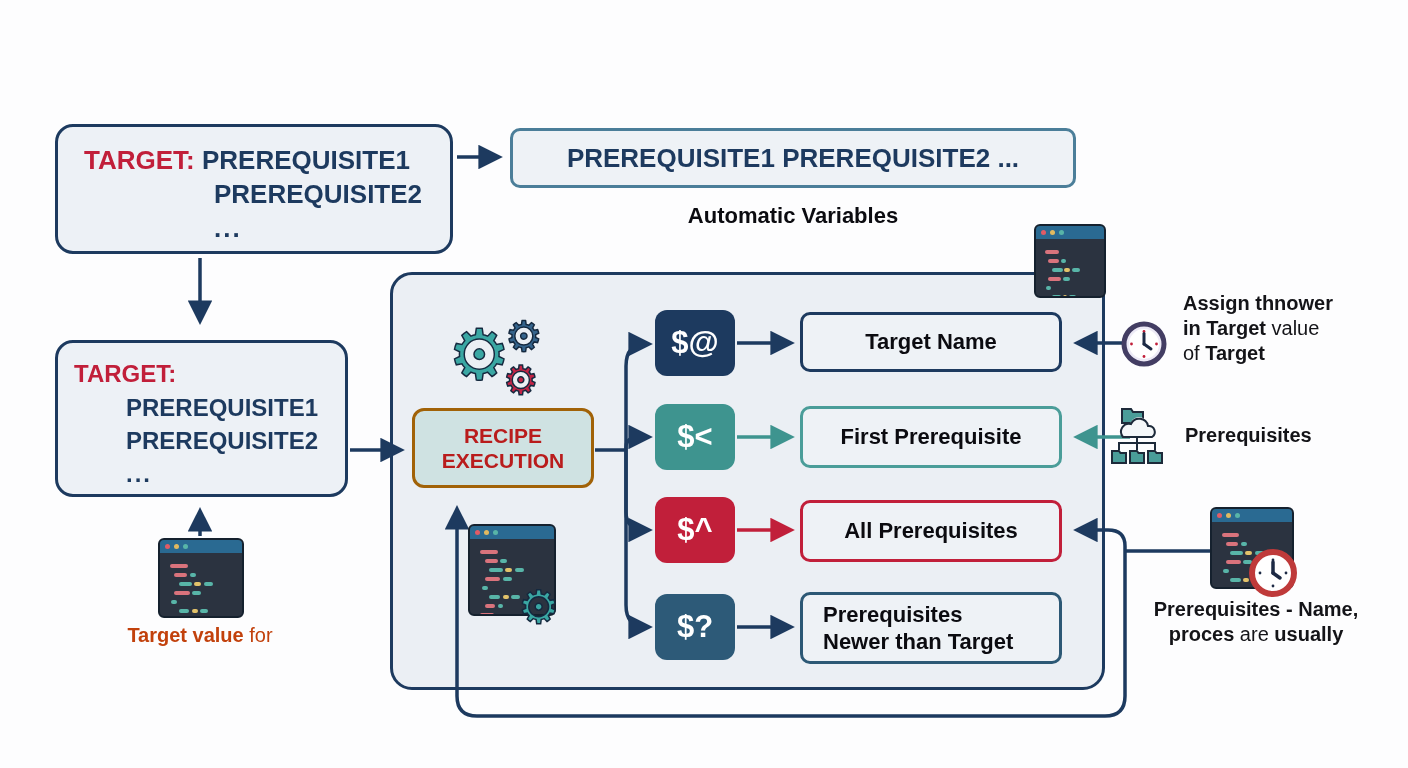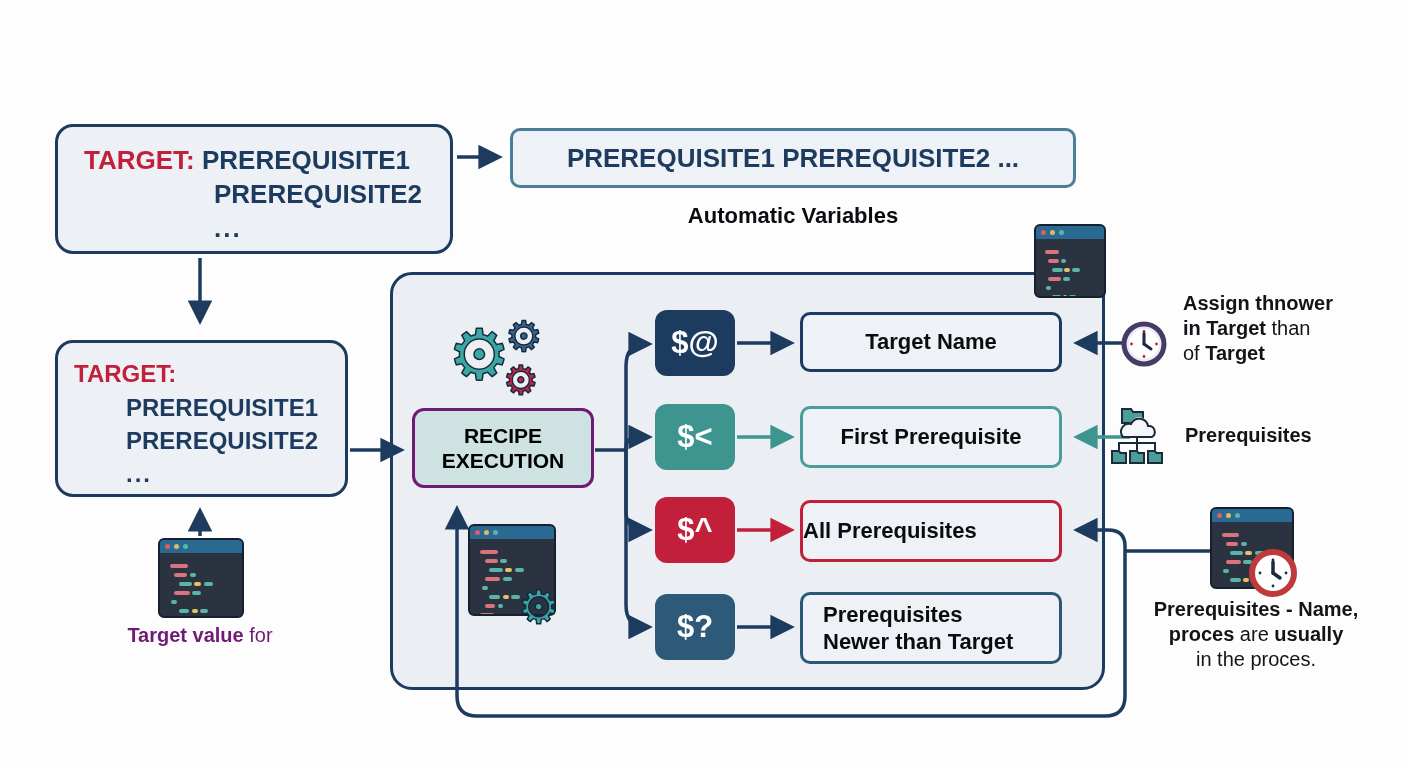--- a/index.html
+++ b/index.html
@@ -27,36 +27,36 @@
       font-size:26px;font-weight:800;color:#1d3a5f;white-space:nowrap;box-sizing:border-box;}
 
   .auto-vars{left:510px;top:203px;width:566px;text-align:center;font-size:22px;font-weight:700;color:#0b0b10;}
 
   .context-box{left:390px;top:272px;width:715px;height:418px;background:#ebeff4;
       border:3px solid #1d3a5f;border-radius:22px;box-sizing:border-box;}
   .context-badge{left:583px;top:251px;width:266px;height:42px;background:#1d3a5f;border-radius:21px;
       display:flex;align-items:center;justify-content:center;color:#fff;font-size:20px;font-weight:800;
       letter-spacing:1.5px;white-space:nowrap;}
 
-  .exec-box{left:412px;top:408px;width:182px;height:80px;background:#cfe2e2;border:3px solid #701a75;
+  .exec-box{left:412px;top:408px;width:182px;height:80px;background:#cfe2e2;border:3px solid #a16207;
       border-radius:12px;display:flex;flex-direction:column;align-items:center;justify-content:center;
-      font-size:21px;font-weight:800;color:#000000;line-height:25px;box-sizing:border-box;}
+      font-size:21px;font-weight:800;color:#b91c1c;line-height:25px;box-sizing:border-box;}
 
   .var-badge{width:80px;height:66px;border-radius:12px;display:flex;align-items:center;justify-content:center;
       color:#fff;font-size:31px;font-weight:800;}
   .vb1{left:655px;top:310px;background:#1d3a5f;}
   .vb2{left:655px;top:404px;background:#3e948f;}
   .vb3{left:655px;top:497px;background:#c11f3a;}
   .vb4{left:655px;top:594px;background:#2d5a78;}
 
   .result-box{left:800px;width:262px;background:#eef2f6;border-radius:10px;box-sizing:border-box;
       display:flex;flex-direction:column;justify-content:center;font-weight:800;color:#0b0b10;font-size:22px;}
   .rx1{top:312px;height:60px;border:3px solid #1d3a5f;align-items:center;}
   .rx2{top:406px;height:62px;border:3px solid #4a9d99;align-items:center;}
-  .rx3{top:500px;height:62px;border:3px solid #c11f3a;}
+  .rx3{top:500px;height:62px;border:3px solid #c11f3a;align-items:center;}
   .rx4{top:592px;height:72px;border:3px solid #2c5875;padding-left:20px;line-height:27px;}
 
   
   .gear{font-family:"DejaVu Sans",sans-serif;line-height:1;-webkit-text-stroke:1.5px #15293f;}
   .gear-teal{left:448px;top:320px;font-size:70px;color:#3aa7a3;}
   .gear-blue{left:505px;top:316px;font-size:42px;color:#35648c;}
   .gear-red{left:503px;top:360px;font-size:40px;color:#c42446;}
   .gear-small{left:518px;top:584px;font-size:46px;color:#3aa7a3;}
 
   
@@ -73,21 +73,21 @@
   .cwIN{left:468px;top:524px;width:88px;height:92px;}
   .cwBL{left:158px;top:538px;width:86px;height:80px;}
   .cwBR{left:1210px;top:507px;width:84px;height:82px;}
 
   
   .note{color:#141418;font-size:20px;line-height:25px;}
   .note b{font-weight:800;}
   .clock-note{left:1183px;top:291px;width:210px;}
   .prereq-note{left:1185px;top:423px;width:200px;font-weight:800;}
   .time-note{left:1130px;top:597px;width:252px;text-align:center;}
-  .left-caption{left:60px;top:622px;width:280px;text-align:center;color:#701a75;font-size:20px;line-height:26px;}
+  .left-caption{left:60px;top:622px;width:280px;text-align:center;color:#c2410c;font-size:20px;line-height:26px;}
 </style>
 </head>
 <body>
 
 <div class="canvas">
 
 
   <div class="abs context-box z1"></div>
 
   <svg class="abs z2" width="1408" height="768" style="left:0;top:0;">
@@ -328,21 +328,21 @@
     <circle cx="24" cy="11.5" r="1.4" fill="#c11f3a"></circle>
       <circle cx="24" cy="36.5" r="1.4" fill="#c11f3a"></circle>
     <circle cx="11.5" cy="24" r="1.4" fill="#c11f3a"></circle>
       <circle cx="36.5" cy="24" r="1.4" fill="#c11f3a"></circle>
     <path d="M24,24 V13.5" stroke="#1d2a45" stroke-width="3" stroke-linecap="round"></path>
     <path d="M24,24 L31,29" stroke="#1d2a45" stroke-width="3" stroke-linecap="round"></path>
   </svg>
 
   <div class="abs note clock-note z3">
     <div><b>Assign thnower</b></div>
-    <div><b>in Target</b><span> than</span></div>
+    <div><b>in Target</b><span> value</span></div>
     <div><span>of </span><b>Target</b></div>
   </div>
 
   <svg class="abs z3" style="left:1106px;top:406px;" width="62" height="60" viewBox="0 0 62 60">
     <path d="M16,3 h9 l2,3 h10 v11 h-21 z" fill="#4a9d99" stroke="#1d2a3a" stroke-width="2"></path>
     <g fill="#f4f7f9">
       <circle cx="24" cy="24" r="7"></circle>
         <circle cx="33" cy="20" r="9"></circle>
         <circle cx="41" cy="25" r="6"></circle>
       <rect x="16" y="22" width="32" height="9" rx="4"></rect>
@@ -366,20 +366,19 @@
       <circle cx="25" cy="38" r="1.4" fill="#1d2a45"></circle>
     <circle cx="12" cy="25" r="1.4" fill="#1d2a45"></circle>
       <circle cx="38" cy="25" r="1.4" fill="#1d2a45"></circle>
     <path d="M25,25 V14" stroke="#1d2a45" stroke-width="3.5" stroke-linecap="round"></path>
     <path d="M25,25 L32,30" stroke="#1d2a45" stroke-width="3.5" stroke-linecap="round"></path>
   </svg>
 
   <div class="abs note time-note z3">
     <div><b>Prerequisites - Name,</b></div>
     <div><b>proces</b><span> are </span><b>usually</b></div>
-    <div><span>in the proces.</span></div>
   </div>
 
   <div class="abs left-caption z3">
     <div><b>Target value</b><span> for</span></div>
   </div>
 
 </div>
 
 </body></html>

